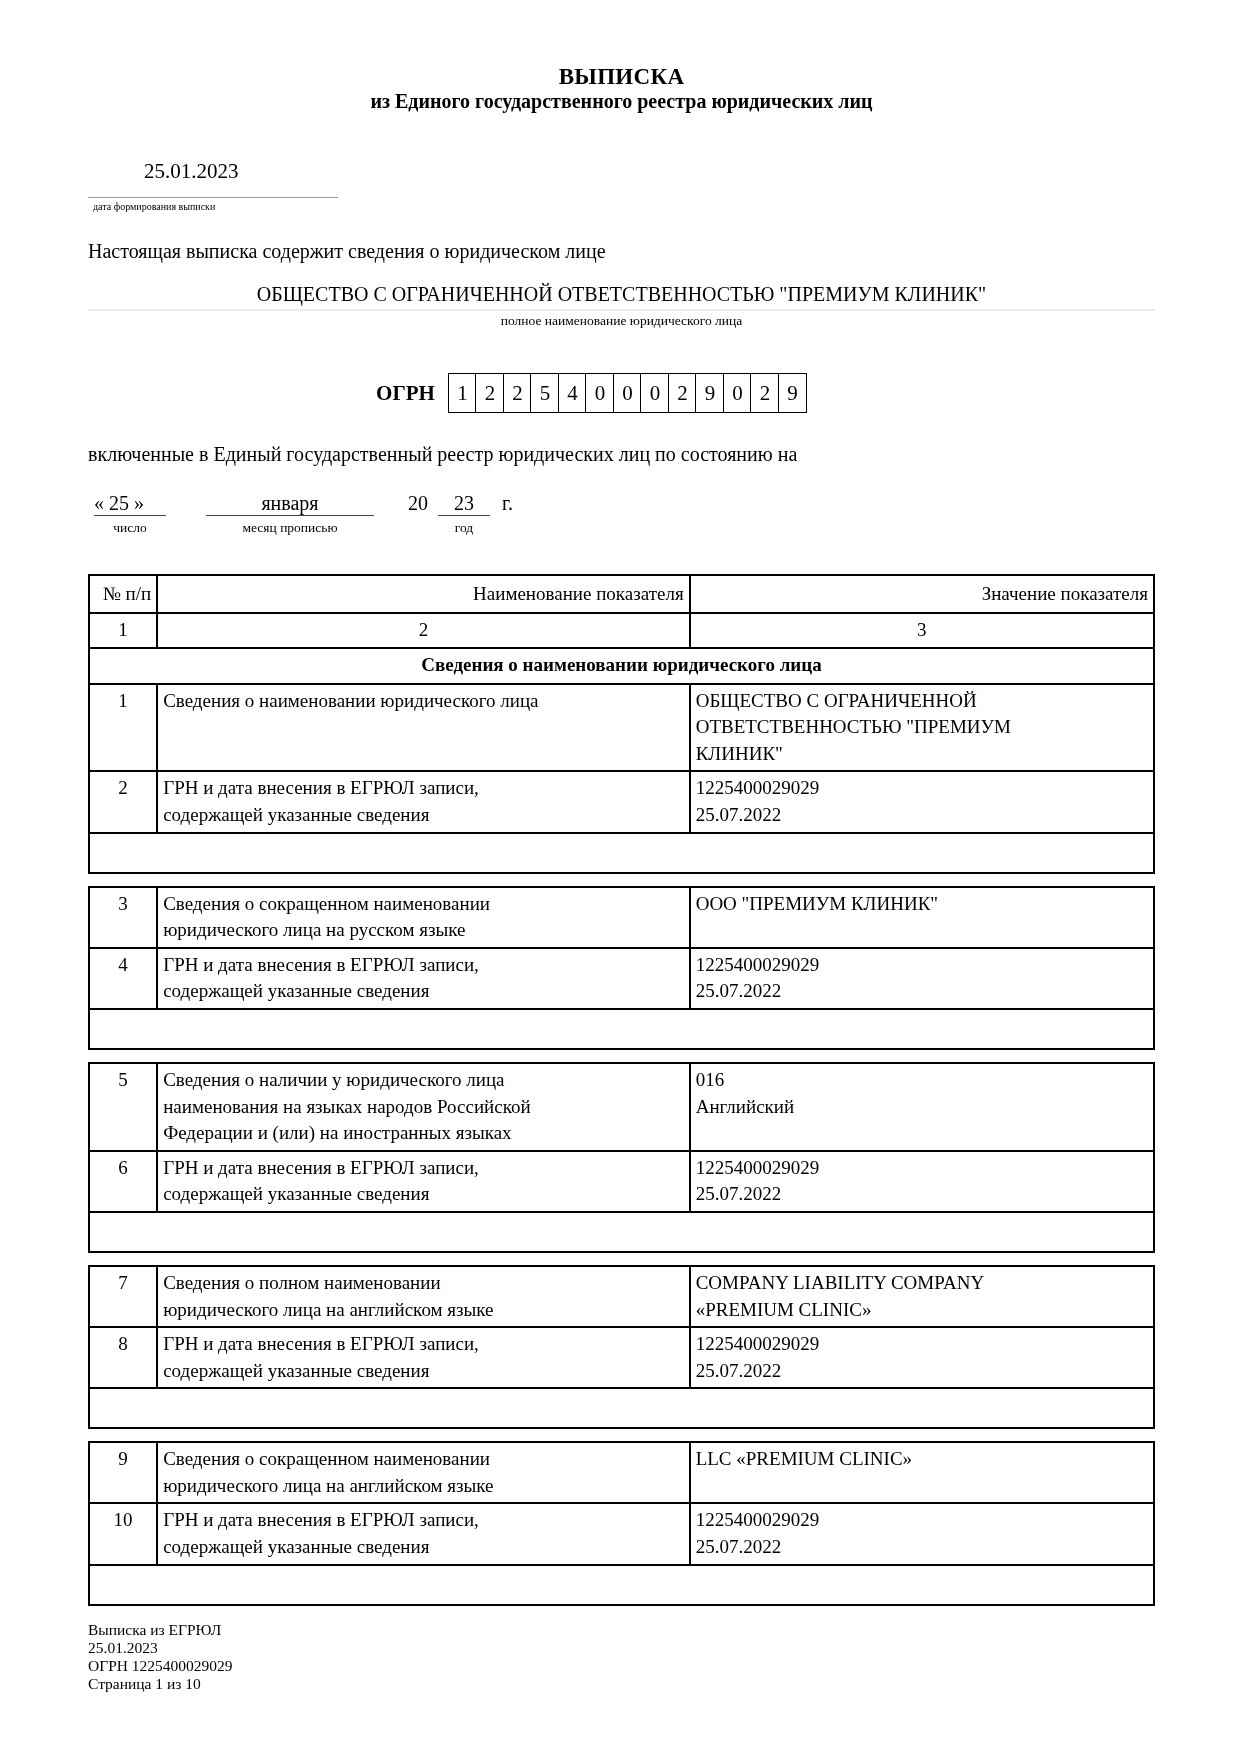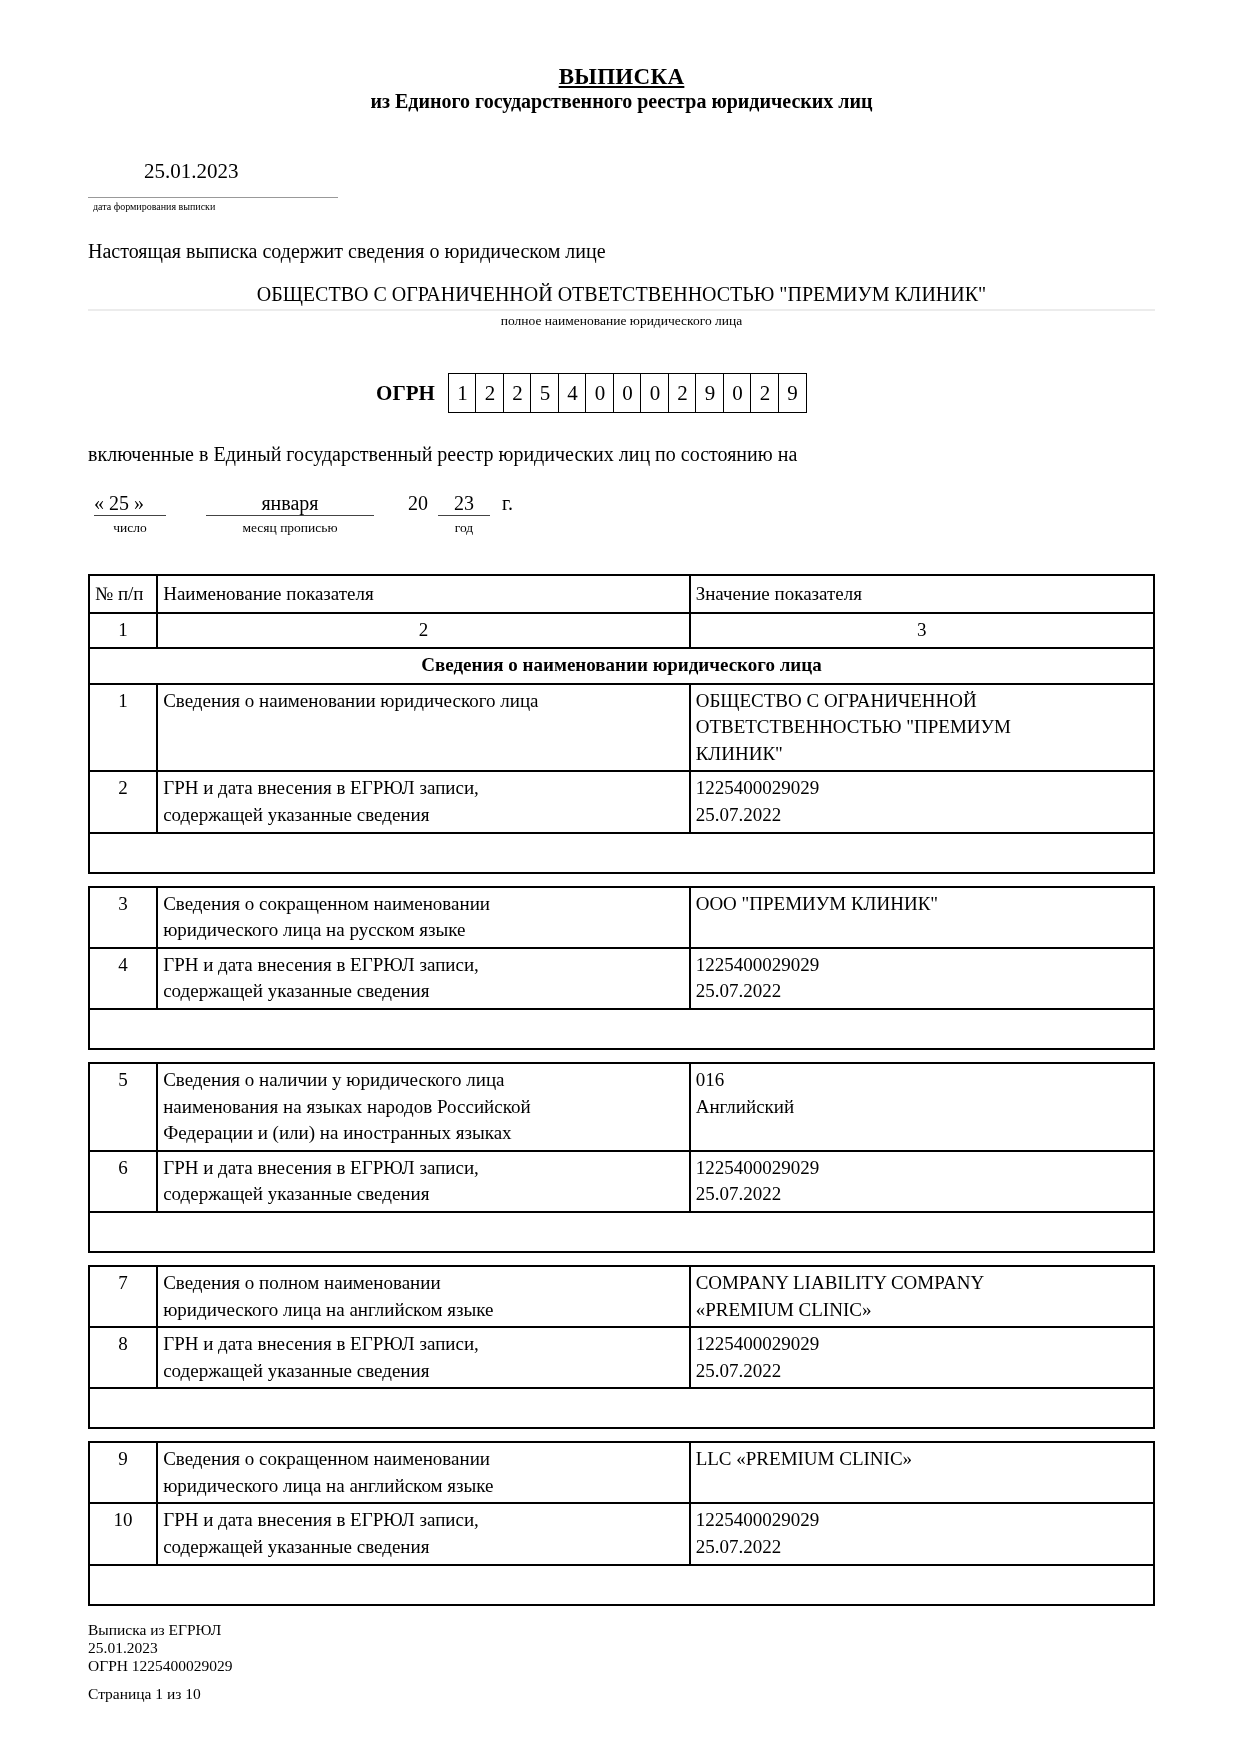--- a/index.html
+++ b/index.html
@@ -4,21 +4,21 @@
 <style>
   html,body{margin:0;padding:0;background:#ffffff;}
   body{
     width:1241px;height:1754px;overflow:hidden;
     font-family:"Liberation Serif","DejaVu Serif",serif;
     color:#000;
   }
   .page{box-sizing:border-box;width:1241px;height:1754px;padding:64px 86px 0 88px;}
 
   
-  .doc-title{font-size:23px;font-weight:bold;text-align:center;letter-spacing:.3px;text-decoration:underline;}
+  .doc-title{font-size:23px;font-weight:bold;text-align:center;letter-spacing:.3px;}
   .doc-subtitle{font-size:20px;font-weight:bold;text-align:center;}
 
   
   .formed{margin-top:46px;}
   .formed-date{font-size:21px;padding-left:56px;}
   .formed-line{width:250px;border-bottom:1px solid #999;margin-top:13px;}
   .formed-label{font-size:10px;margin-top:3px;padding-left:5px;}
 
   
   .lead{margin-top:28px;font-size:20px;}
@@ -55,32 +55,32 @@
   .dfl-g2{width:24px;}
   .dfl-century{width:40px;}
   .dfl-year{width:52px;text-align:center;}
 
   
   .tables{margin-top:38px;}
   table.grid{width:100%;border-collapse:collapse;table-layout:fixed;
              border:2px solid #000;margin-bottom:12px;}
   .grid th,.grid td{border:2px solid #000;font-size:19px;font-weight:normal;
                     padding:3px 5px;vertical-align:top;line-height:1.4;overflow:hidden;}
-  .head-row th{text-align:left;height:30px;vertical-align:middle;border-radius:8px;}
+  .head-row th{text-align:right;height:30px;vertical-align:middle;border-radius:8px;}
   .num-row td{text-align:center;height:26px;vertical-align:middle;}
   .section-row td{text-align:center;font-weight:bold;height:28px;vertical-align:middle;}
   .c-num{text-align:center;}
   .c-name,.c-value{white-space:pre-line;}
   .spacer-row td{border-left:none;border-right:none;border-bottom:none;height:38px;padding:0;}
 
   
   .footer{display:flex;margin-top:15px;font-size:15.5px;align-items:flex-start;flex-direction:column;}
   .f-left{flex:1.2;}
   .f-center{flex:1.6;text-align:left;}
-  .f-right{flex:1.2;text-align:right;margin-top:10px;}
+  .f-right{flex:1.2;text-align:right;}
 </style>
 </head>
 <body>
 
 <div class="page">
 
   <div class="doc-title">ВЫПИСКА</div>
   <div class="doc-subtitle">из Единого государственного реестра юридических лиц</div>
 
   <div class="formed">

